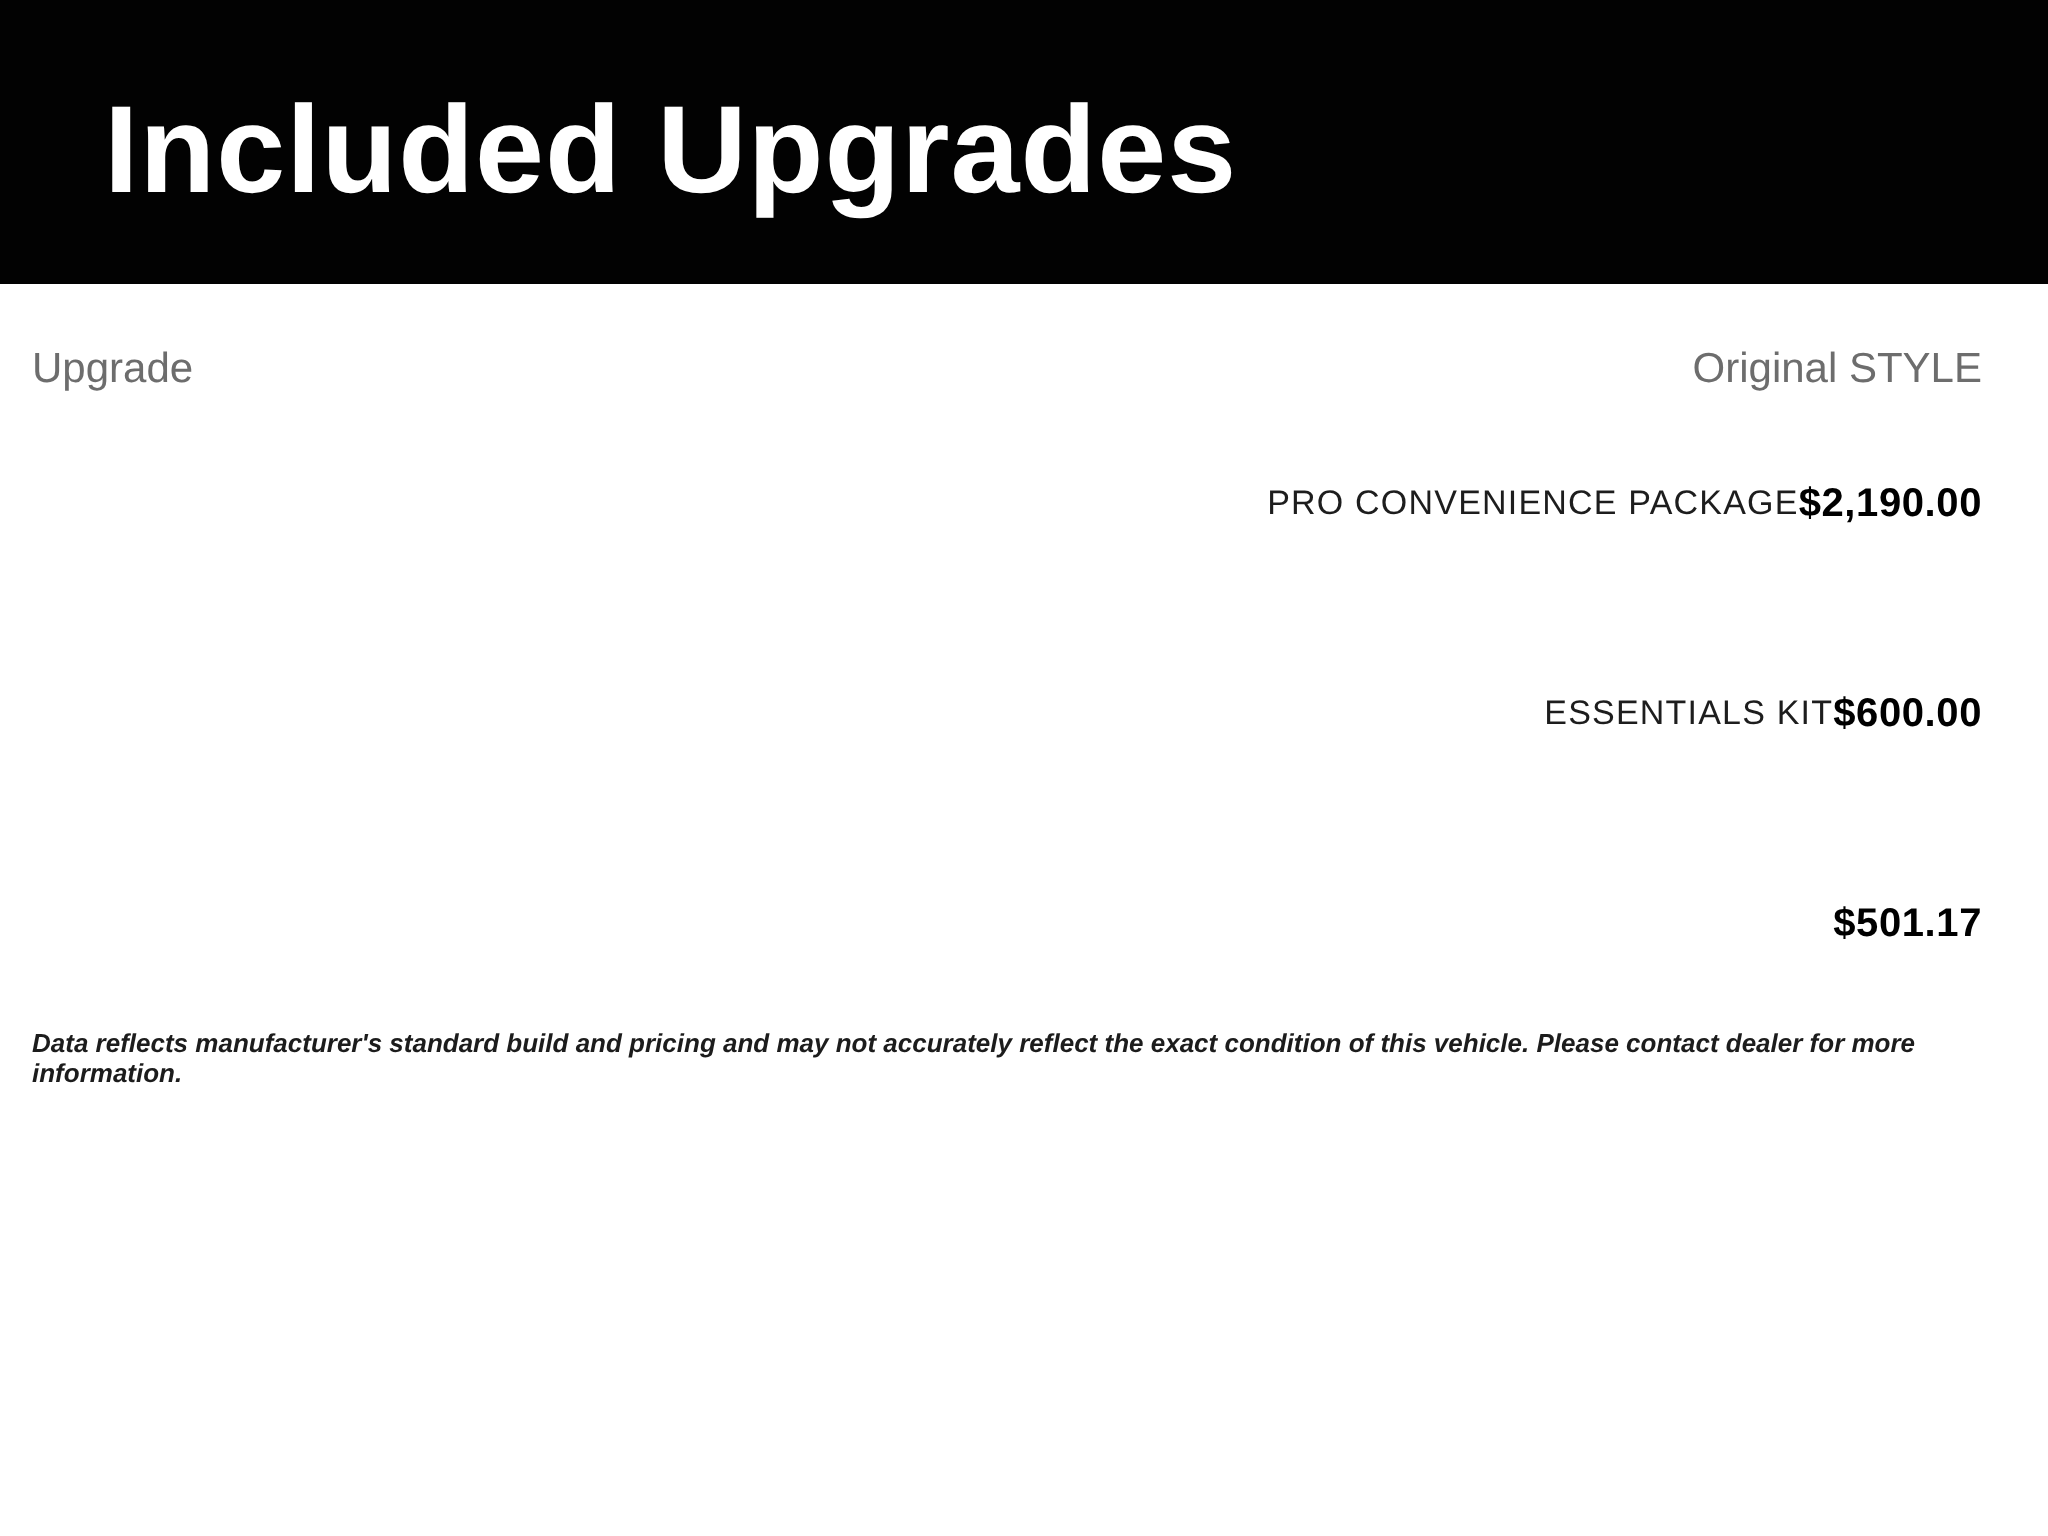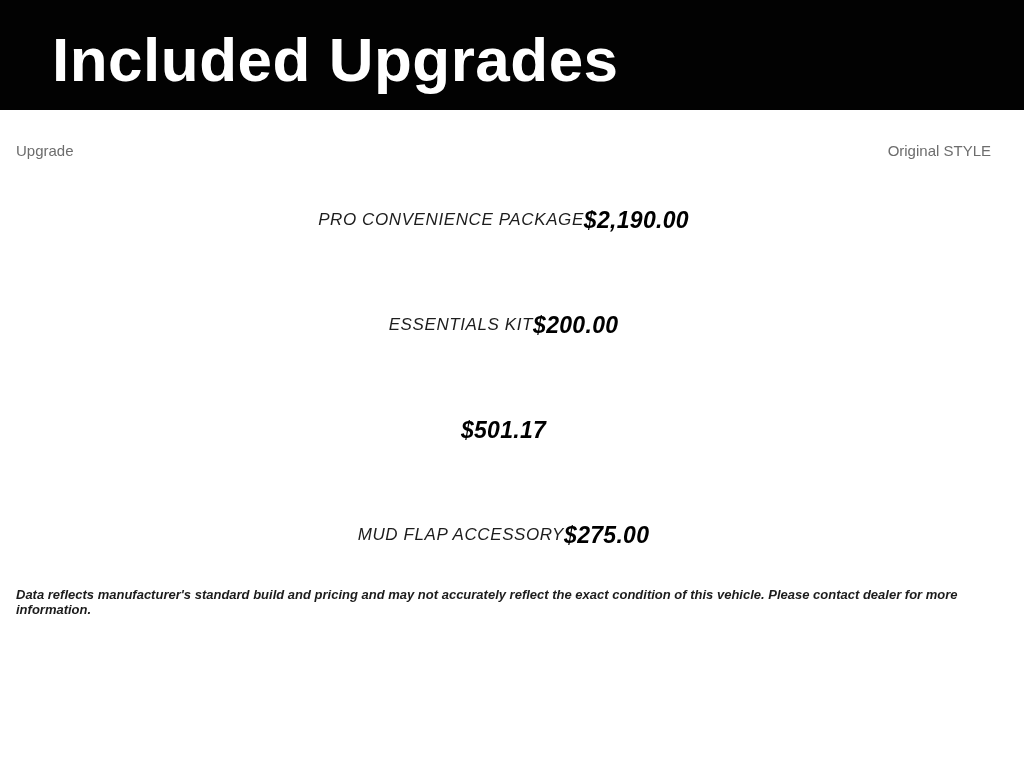--- a/index.html
+++ b/index.html
@@ -5,64 +5,62 @@
   * { margin: 0; padding: 0; box-sizing: border-box; }
   html, body {
     width: 1024px;
     height: 768px;
     background: #ffffff;
     font-family: "Liberation Sans", sans-serif;
     overflow: hidden;
   }
   .banner {
     width: 1024px;
-    height: 110px;
+    height: 142px;
     background: #020202;
     display: flex;
     align-items: center;
     padding: 10px 0 0 52px;
   }
   .banner h1 {
     color: #ffffff;
     font-size: 62px;
     font-weight: 800;
     letter-spacing: 0.5px;
     line-height: 1;
   }
   .content {
     padding: 0 33px 0 16px;
   }
   .col-headers {
     margin-top: 31px;
     height: 18px;
     display: flex;
     justify-content: space-between;
-    align-items: center;
     color: #6d6d6d;
-    font-size: 15px;
+    font-size: 21px;
     font-weight: 400;
   }
   .rows { margin-top: 46px; }
   .row {
     height: 30px;
     display: flex;
-    justify-content: center;
+    justify-content: flex-end;
     align-items: center;
-    font-style: italic;
   }
   .row + .row { margin-top: 75px; }
   .row .upgrade-name {
     font-size: 17px;
     color: #1d1d1d;
     letter-spacing: 0.6px;
     font-weight: 400;
     text-transform: uppercase;
   }
   .row .upgrade-price {
-    font-size: 23px;
+    font-size: 20px;
     color: #000000;
     font-weight: 800;
     letter-spacing: 0.3px;
   }
   .disclaimer {
     margin-top: 37px;
     font-size: 13px;
     font-style: italic;
     color: #1c1c1c;
     font-weight: bold;
@@ -82,26 +80,22 @@
     <span>Original STYLE</span>
   </div>
 
   <div class="rows">
     <div class="row">
       <span class="upgrade-name">PRO CONVENIENCE PACKAGE</span>
       <span class="upgrade-price">$2,190.00</span>
     </div>
     <div class="row">
       <span class="upgrade-name">ESSENTIALS KIT</span>
-      <span class="upgrade-price">$200.00</span>
+      <span class="upgrade-price">$600.00</span>
     </div>
     <div class="row">
       <span class="upgrade-price">$501.17</span>
-    </div>
-    <div class="row">
-      <span class="upgrade-name">MUD FLAP ACCESSORY</span>
-      <span class="upgrade-price">$275.00</span>
     </div>
   </div>
 
   <div class="disclaimer">Data reflects manufacturer's standard build and pricing and may not accurately reflect the exact condition of this vehicle. Please contact dealer for more information.</div>
 
 </div>
 
 </body></html>

